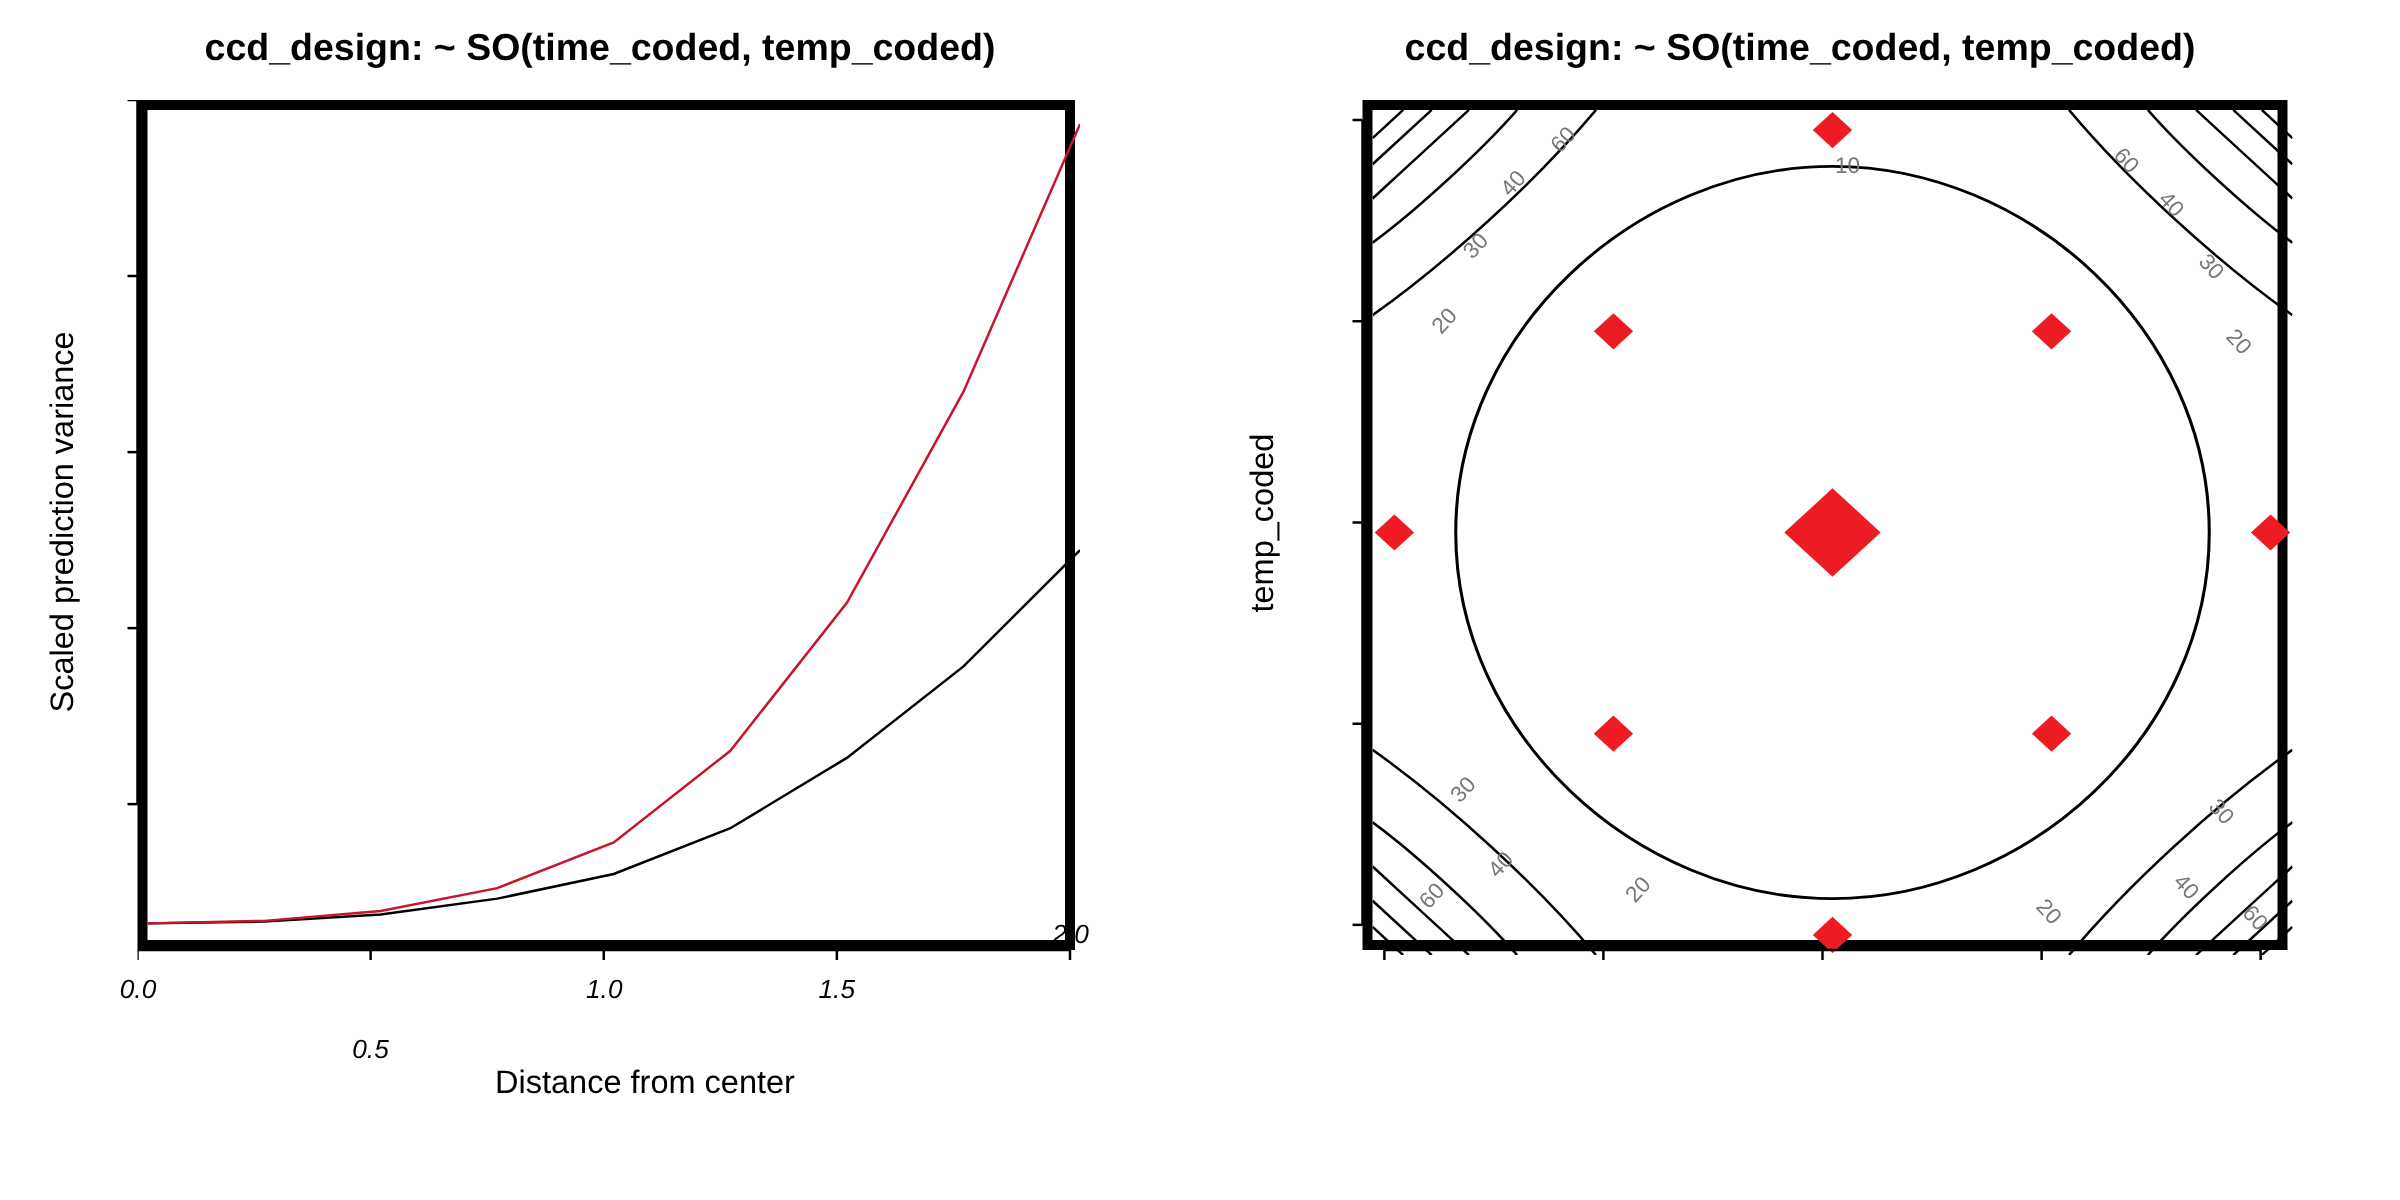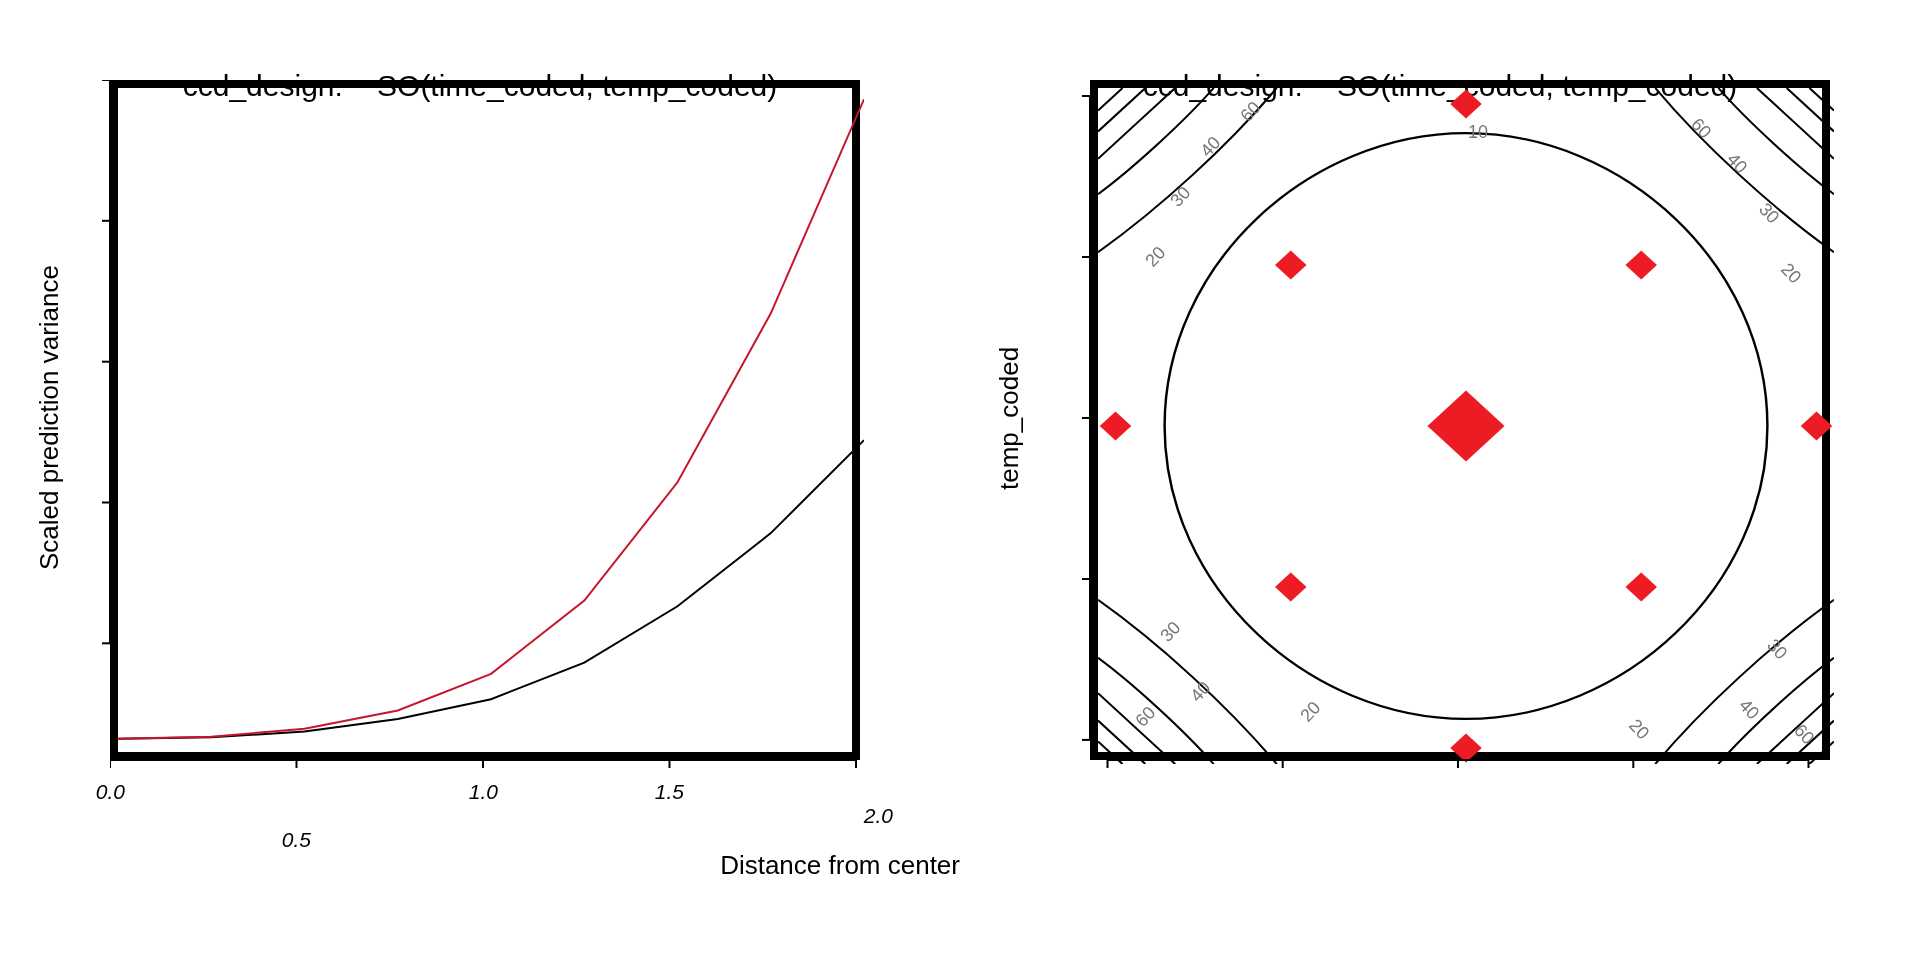--- a/index.html
+++ b/index.html
@@ -13,32 +13,32 @@
   }
   .figure {
     position: relative;
     width: 1920px;
     height: 960px;
   }
   .panel {
     position: absolute;
   }
   .title {
-    font-weight: normal;
+    font-weight: bold;
     font-size: 30px;
     text-align: center;
     position: absolute;
     white-space: nowrap;
-    margin-top: 47px;
   }
   .axis-label-x {
     font-size: 26px;
-    text-align: right;
+    text-align: center;
     position: absolute;
     white-space: nowrap;
+    padding-left: 36px;
   }
   .axis-label-y {
     font-size: 26px;
     text-align: center;
     position: absolute;
     transform-origin: left top;
     transform: rotate(-90deg);
     white-space: nowrap;
   }
   .tick-label {
@@ -91,21 +91,21 @@
       <line x1="186.5" y1="2" x2="186.5" y2="10" stroke="#000" stroke-width="2"></line>
       <line x1="373" y1="2" x2="373" y2="10" stroke="#000" stroke-width="2"></line>
       <line x1="559.5" y1="2" x2="559.5" y2="10" stroke="#000" stroke-width="2"></line>
       <line x1="746" y1="2" x2="746" y2="10" stroke="#000" stroke-width="2"></line>
       <line x1="0" y1="2" x2="746" y2="2" stroke="#000" stroke-width="2"></line>
     </svg>
     <div class="tick-label" style="left:95px;  top:780px; width:30px;">0.0</div>
     <div class="tick-label" style="left:281px; top:780px; width:30px;margin-top:48px;">0.5</div>
     <div class="tick-label" style="left:468px; top:780px; width:30px;">1.0</div>
     <div class="tick-label" style="left:654px; top:780px; width:30px;">1.5</div>
-    <div class="tick-label" style="left:841px; top:804px; width:30px;margin-left:22px;">2.0</div>
+    <div class="tick-label" style="left:841px; top:736px; width:30px;">2.0</div>
 
     <div class="axis-label-x" style="left:0; width:960px; top:850px;">Distance from center</div>
   </div>
 
   <div class="panel" style="left:960px; top:0; width:960px; height:960px;">
     <div class="title" style="left:0; width:960px; top:22px;">ccd_design: ~ SO(time_coded, temp_coded)</div>
 
     <div class="axis-label-y" style="left:34px; top:490px;">temp_coded</div>
 
     <div class="plot-box" style="left:130px; top:80px; width:740px; height:680px;">

